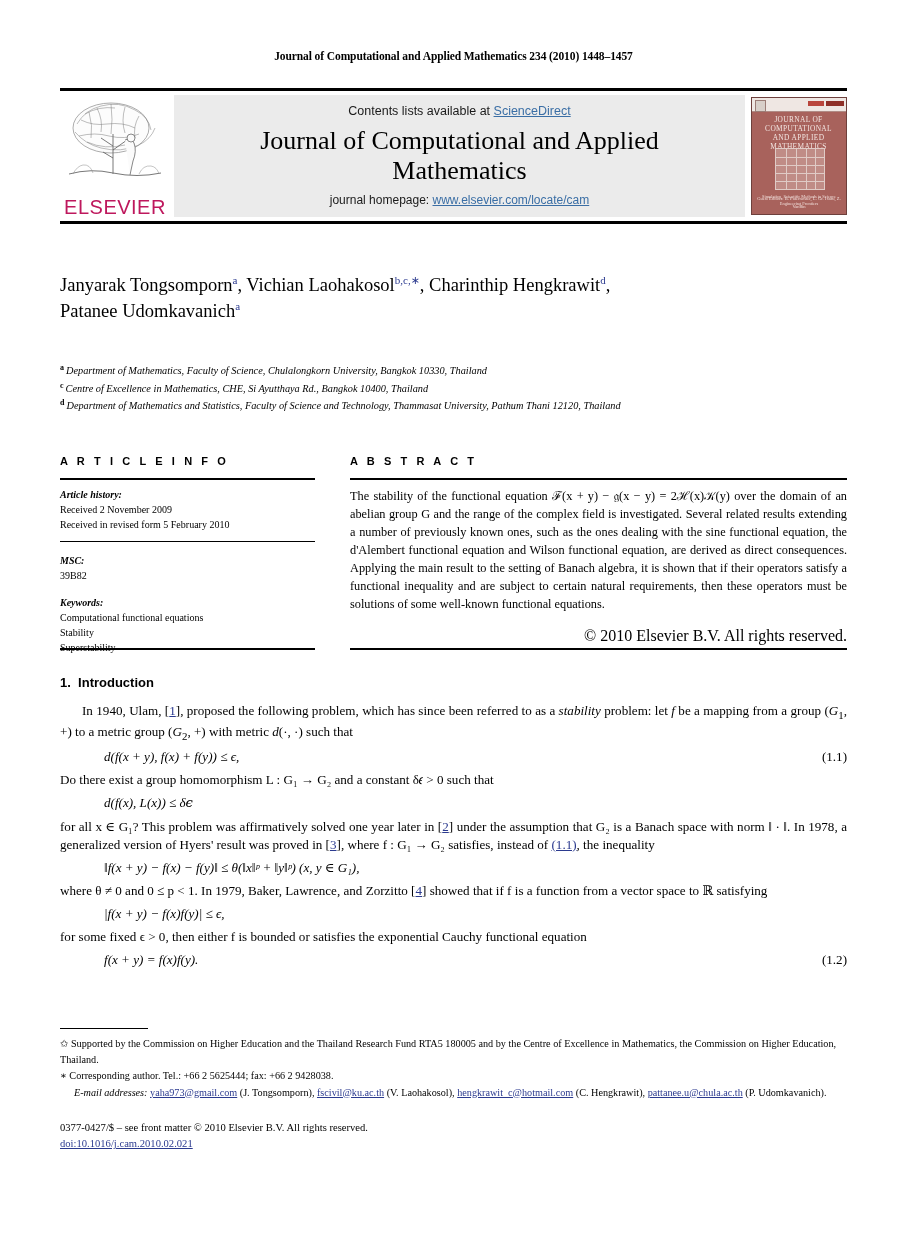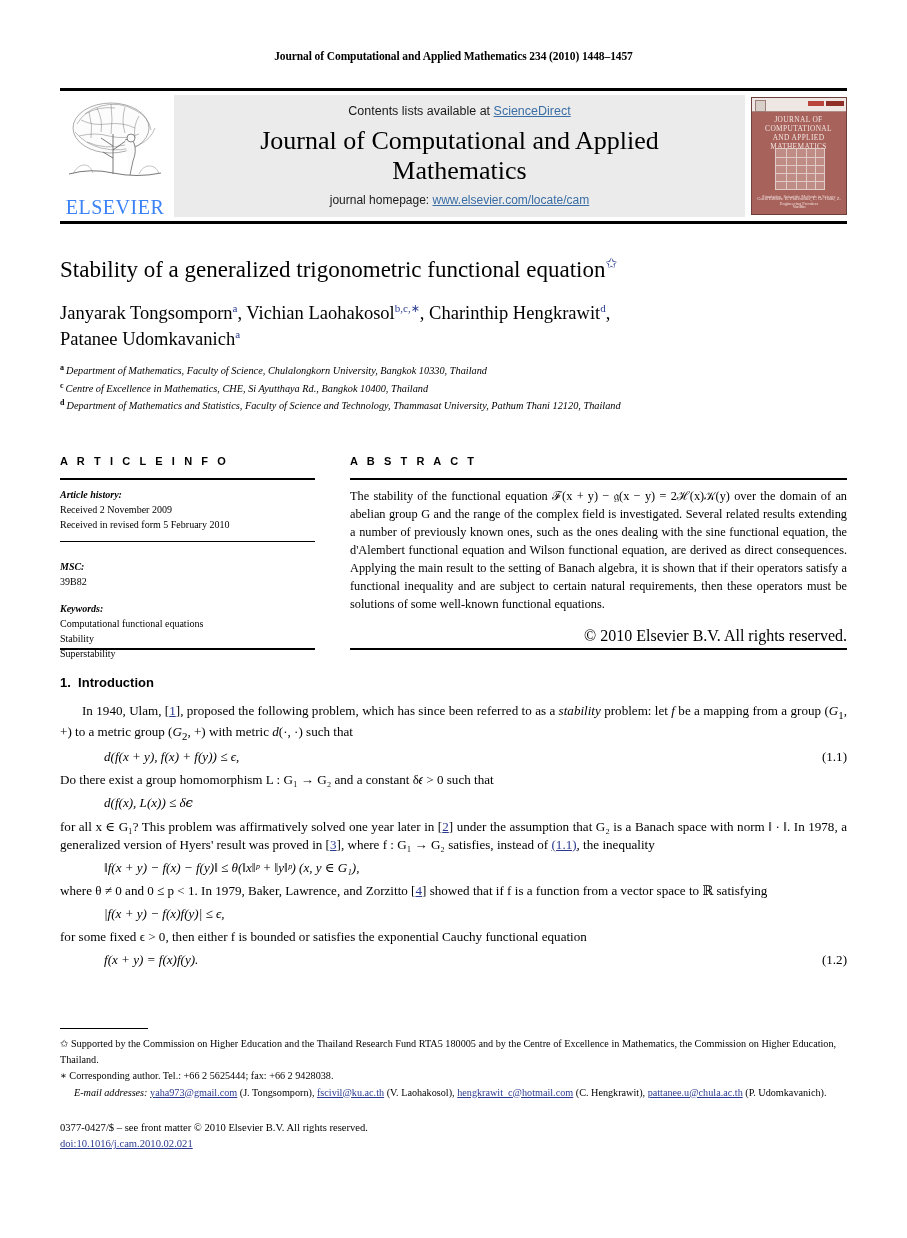--- a/index.html
+++ b/index.html
@@ -55,22 +55,22 @@
     position: relative;
     display: flex;
     flex-direction: column;
     justify-content: flex-end;
     align-items: center;
     padding-bottom: 4px;
     box-sizing: border-box;
   }
   .tree-svg { display:block; }
   .elsevier-word {
-    font-family: Liberation Serif, serif;
-    color: #3b82f6;
+    font-family: Liberation Sans, sans-serif;
+    color: #be185d;
     font-size: 20px;
     letter-spacing: 0.5px;
     line-height: 1;
     margin-top: 7px;
   }
   .masthead-center {
     flex: 1 1 auto;
     background: #ebebeb;
     margin: 4px 6px 4px 4px;
     display: flex;
@@ -348,23 +348,20 @@
           </div>
           <div class="cover-sub">Simulation, Scientific Methods in Science Engineering Frontiers</div>
           <div class="cover-bottom">Guest Editors: B. Paternoster, L. Gr. Ixaru, Z. Vandin</div>
         </div>
       </div>
 
     </div>
   </div>
 
   <div class="title-block">
-    <h1 class="paper-title">
-      <span>Stability of a generalized trigonometric functional equation</span><span class="title-star">✩</span>
-    </h1>
     <div class="authors">
       <span>Janyarak Tongsomporn</span><span class="aff-mark">a</span>,
       <span>Vichian Laohakosol</span><span class="aff-mark">b,c,∗</span>,
       <span>Charinthip Hengkrawit</span><span class="aff-mark">d</span>,<br>
       <span>Patanee Udomkavanich</span><span class="aff-mark">a</span>
     </div>
   </div>
 
   <div class="affiliations">
     <div><span class="sup">a</span><span>Department of Mathematics, Faculty of Science, Chulalongkorn University, Bangkok 10330, Thailand</span></div>
@@ -377,21 +374,21 @@
       <div class="col-info">
         <div class="sec-label">A R T I C L E    I N F O</div>
         <div class="rule-thick"></div>
         <div class="info-body">
           <div class="info-group">
             <div class="ital">Article history:</div>
             <div>Received 2 November 2009</div>
             <div>Received in revised form 5 February 2010</div>
           </div>
           <div class="info-sep"></div>
-          <div class="info-group" style="margin-top:17px;">
+          <div class="info-group" style="margin-top:11px;">
             <div class="ital">MSC:</div>
             <div>39B82</div>
           </div>
           <div class="info-group" style="margin-top:12px;">
             <div class="ital">Keywords:</div>
             <div>Computational functional equations</div>
             <div>Stability</div>
             <div>Superstability</div>
           </div>
         </div>

